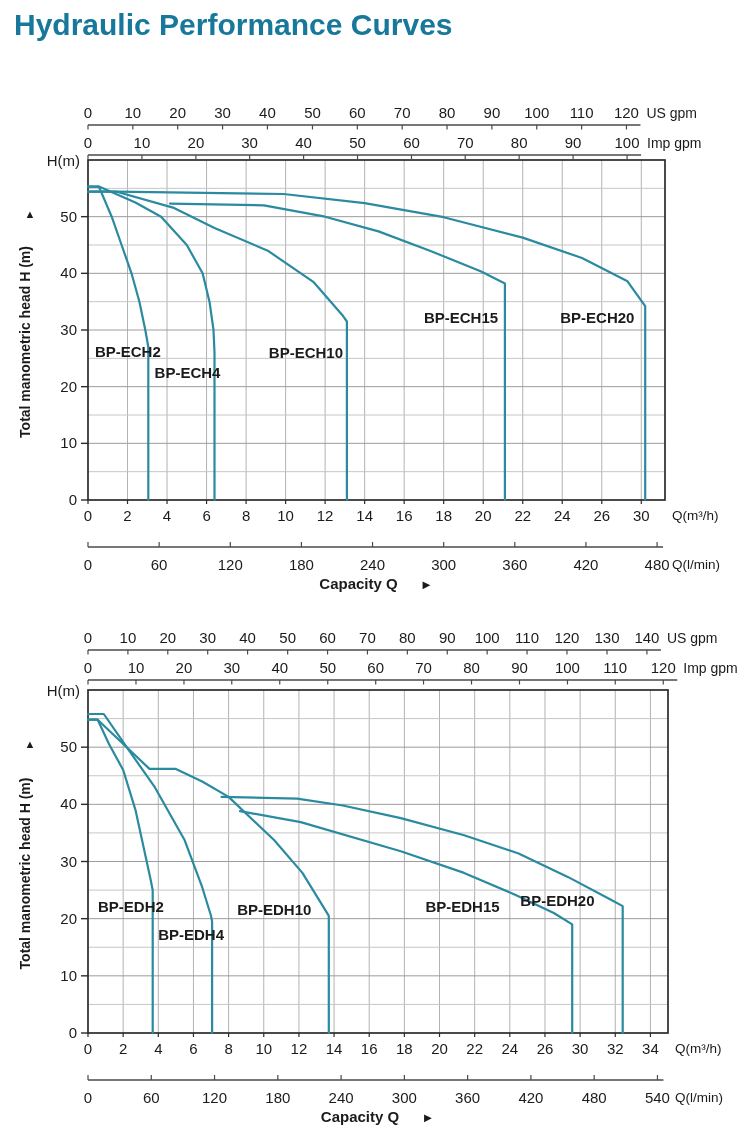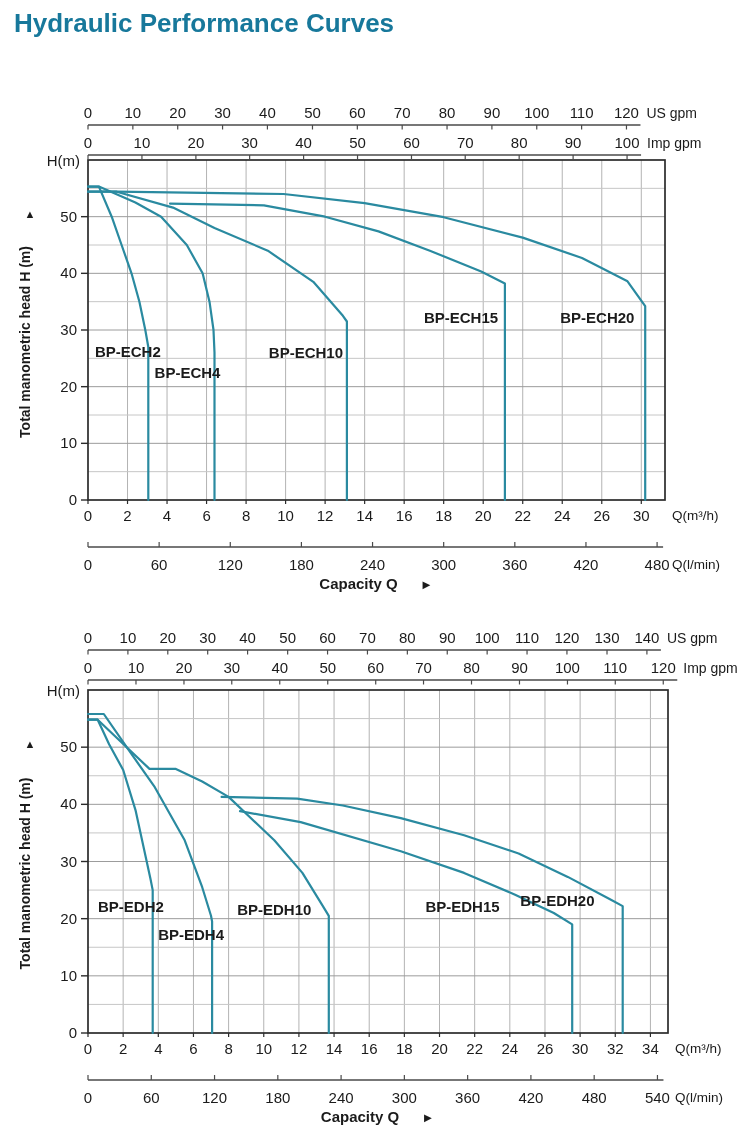--- a/index.html
+++ b/index.html
@@ -1,18 +1,18 @@
 <!DOCTYPE html>
 <html><head>
 <meta charset="utf-8">
 <style>
   html,body{margin:0;padding:0;background:#ffffff;}
   #canvas{position:relative;width:750px;height:1141px;background:#ffffff;overflow:hidden;
           font-family:"Liberation Sans","DejaVu Sans",sans-serif;}
-  .page-title{position:absolute;left:14px;top:8px;font-size:26px;font-weight:bold;
+  .page-title{position:absolute;left:14px;top:8px;font-size:30px;font-weight:bold;
               letter-spacing:0px;}
   .chart-block{position:absolute;left:0;width:750px;}
   .chart-1{top:88px;height:515px;}
   .chart-2{top:615px;height:526px;}
   svg text{font-family:"Liberation Sans","DejaVu Sans",sans-serif;}
 </style>
 </head>
 <body>
 
 <div id="canvas">

